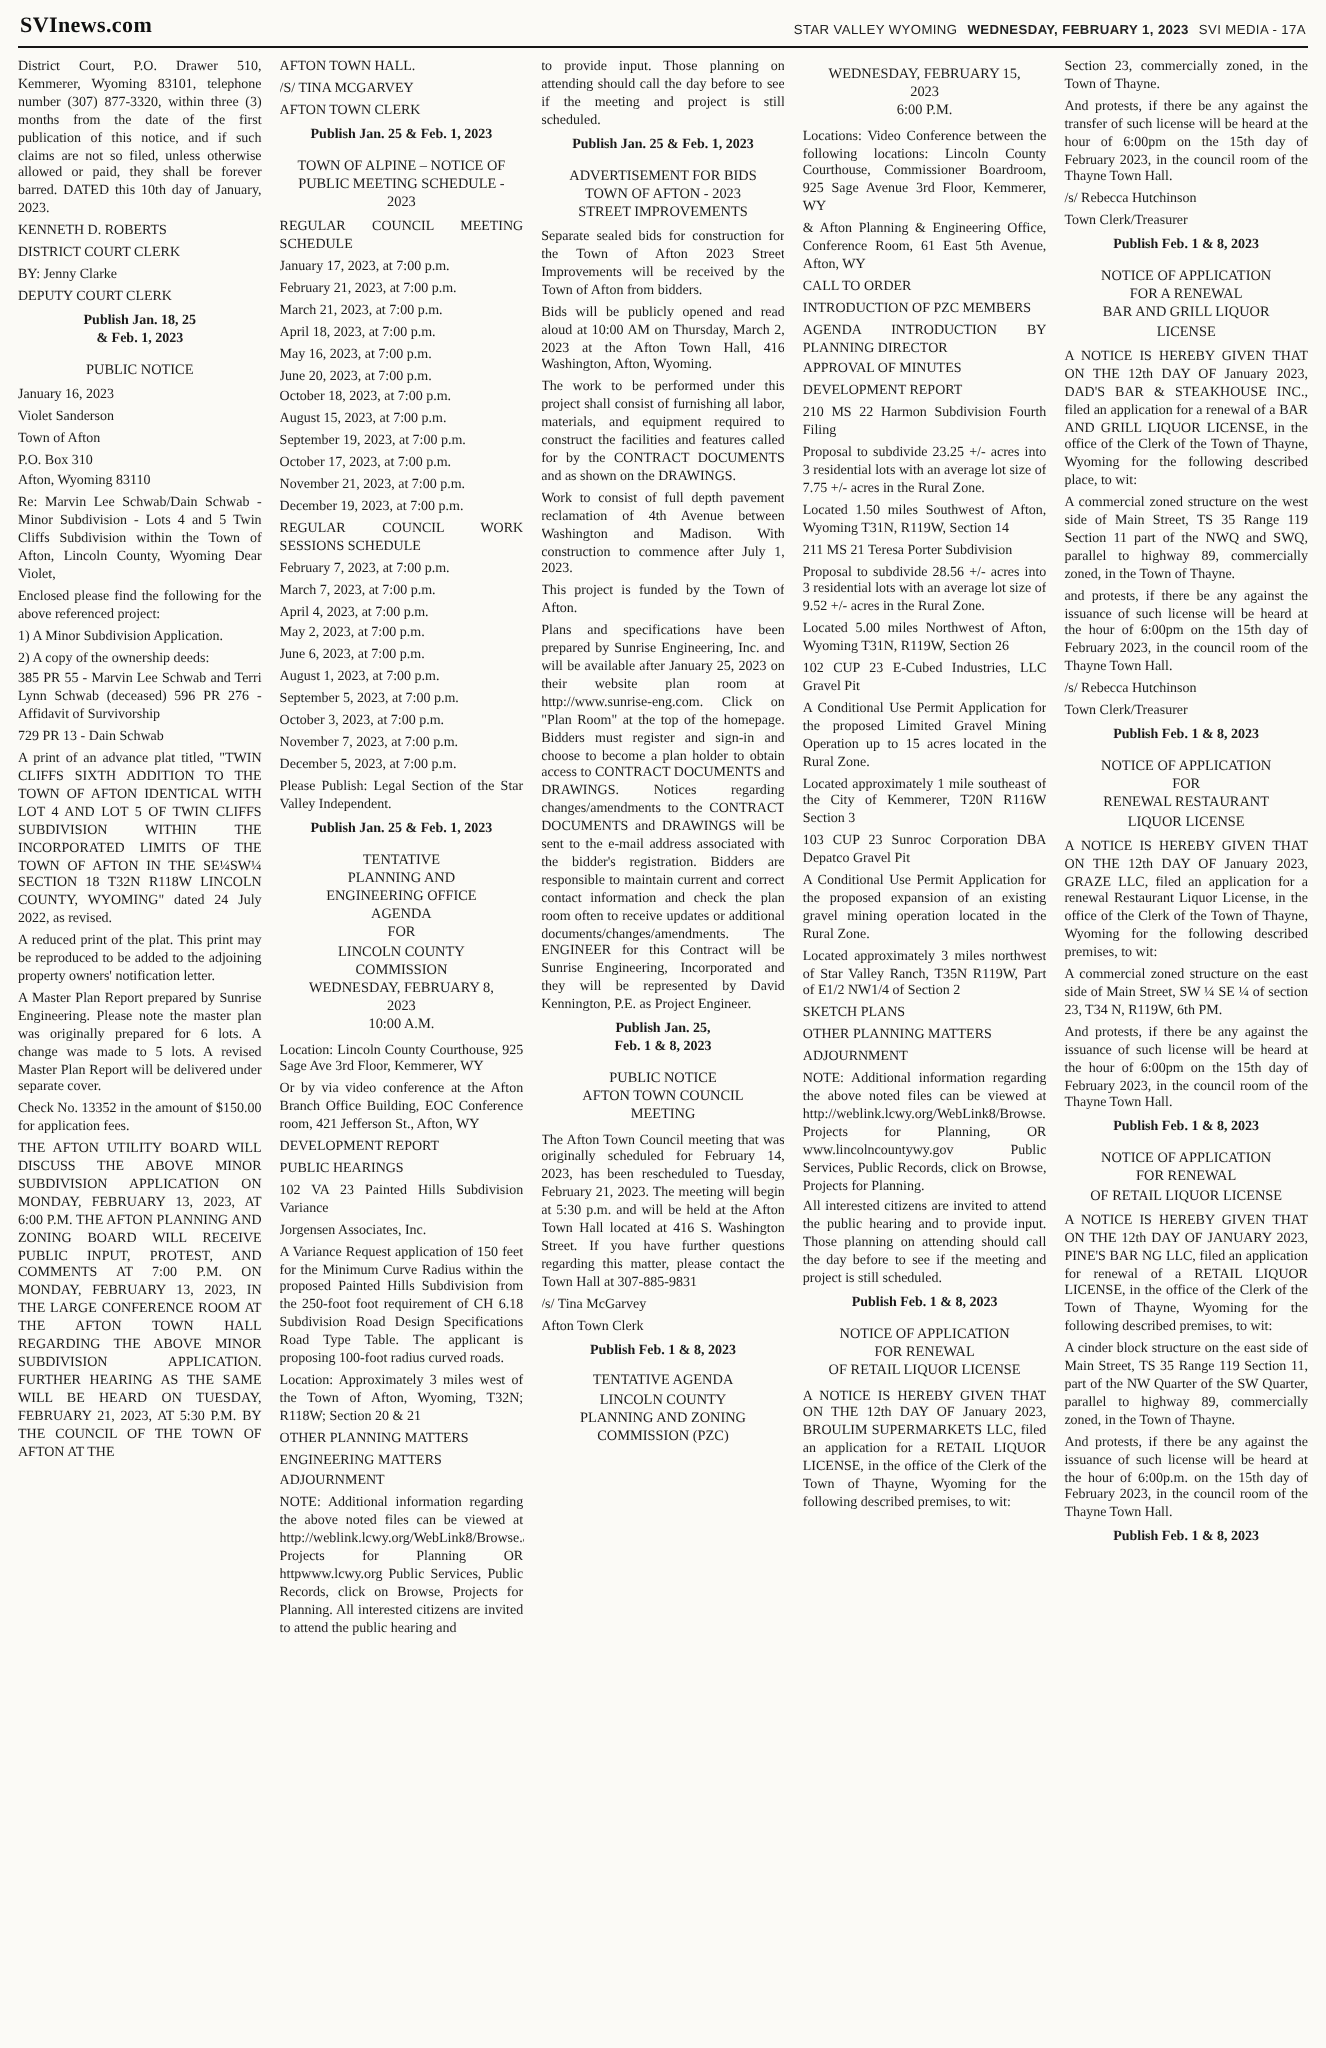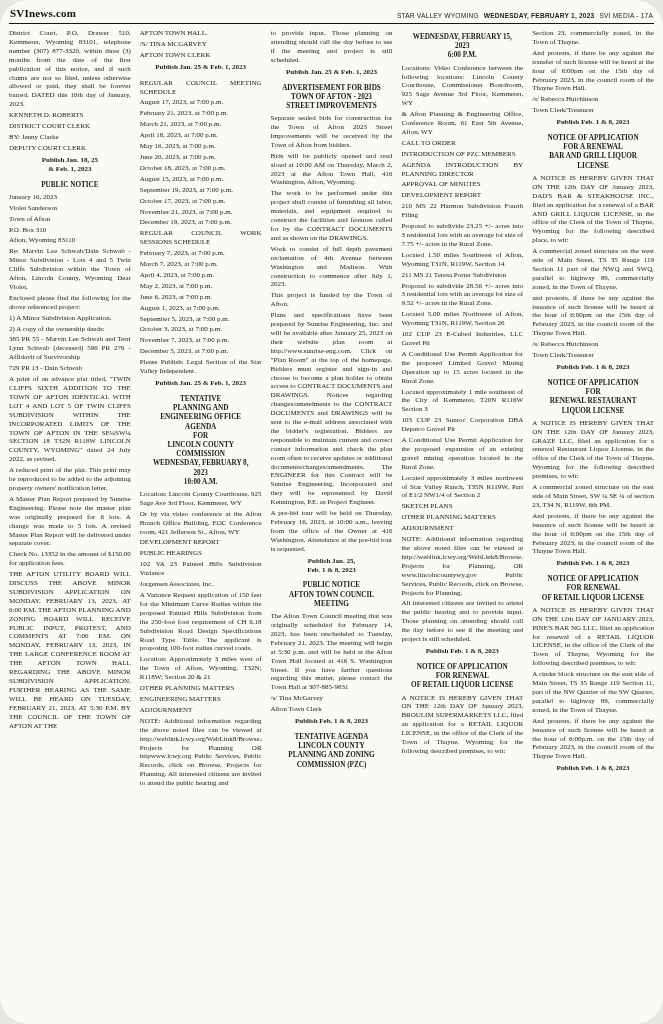--- a/index.html
+++ b/index.html
@@ -1,29 +1,29 @@
 <!DOCTYPE html>
 <html><head>
 <meta charset="utf-8">
 <style>
   html,body{margin:0;padding:0;}
   body{width:663px;height:1024px;background:#e8e6e0;font-family:"Liberation Serif",serif;}
-  .page{width:663px;height:1024px;background:#fbfaf6;padding:7px 9px 5px;box-sizing:border-box;overflow:hidden;display:flex;flex-direction:column;border-radius:28px;}
+  .page{width:663px;height:1024px;background:#fbfaf6;padding:7px 9px 5px;box-sizing:border-box;overflow:hidden;display:flex;flex-direction:column;}
   .masthead{display:flex;justify-content:space-between;align-items:flex-end;padding:0 1px 2px;}
   .site{font-family:"Liberation Serif",serif;font-weight:bold;font-size:11px;color:#111;letter-spacing:.2px;}
   .folio{font-family:"Liberation Sans",sans-serif;font-size:6.6px;color:#222;letter-spacing:.2px;}
   .folio .sep{display:inline-block;width:5px;}
   .folio b{font-weight:bold;}
   .rule{border-top:1.6px solid #161616;margin:2px 0 5px;}
   .columns{flex:1;display:flex;gap:9px;overflow:hidden;}
   .col{flex:1 1 0;min-width:0;overflow:hidden;font-size:7px;line-height:8.9px;color:#1b1b1b;}
   .blk{margin:0 0 2px;}
   .blk.p{text-align:justify;}
   .blk.line{text-align:left;}
-  .blk.heading{text-align:center;font-weight:bold;white-space:pre-line;margin:4px 2px 3px;font-size:7.2px;line-height:9.2px;}
+  .blk.heading{text-align:center;font-weight:normal;white-space:pre-line;margin:4px 2px 3px;font-size:7.2px;line-height:9.2px;}
   .blk.publish{text-align:center;font-weight:bold;white-space:pre-line;margin:3px 0 7px;}
 </style>
 </head>
 <body>
 
 <div class="page">
   <div class="masthead">
     <span class="site">SVInews.com</span>
     <span class="folio"><span>STAR VALLEY WYOMING</span><span class="sep"></span><b>WEDNESDAY, FEBRUARY 1, 2023</b><span class="sep"></span><span>SVI MEDIA - 17A</span></span>
   </div>
@@ -53,22 +53,23 @@
         <div class="blk p">A reduced print of the plat. This print may be reproduced to be added to the adjoining property owners' notification letter.</div>
         <div class="blk p">A Master Plan Report prepared by Sunrise Engineering. Please note the master plan was originally prepared for 6 lots. A change was made to 5 lots. A revised Master Plan Report will be delivered under separate cover.</div>
         <div class="blk p">Check No. 13352 in the amount of $150.00 for application fees.</div>
         <div class="blk p">THE AFTON UTILITY BOARD WILL DISCUSS THE ABOVE MINOR SUBDIVISION APPLICATION ON MONDAY, FEBRUARY 13, 2023, AT 6:00 P.M. THE AFTON PLANNING AND ZONING BOARD WILL RECEIVE PUBLIC INPUT, PROTEST, AND COMMENTS AT 7:00 P.M. ON MONDAY, FEBRUARY 13, 2023, IN THE LARGE CONFERENCE ROOM AT THE AFTON TOWN HALL REGARDING THE ABOVE MINOR SUBDIVISION APPLICATION. FURTHER HEARING AS THE SAME WILL BE HEARD ON TUESDAY, FEBRUARY 21, 2023, AT 5:30 P.M. BY THE COUNCIL OF THE TOWN OF AFTON AT THE</div>
       </div>
       <div class="col">
         <div class="blk line">AFTON TOWN HALL.</div>
         <div class="blk line">/S/ TINA MCGARVEY</div>
         <div class="blk line">AFTON TOWN CLERK</div>
         <div class="blk publish">Publish Jan. 25 &amp; Feb. 1, 2023</div>
+        <div class="blk heading">TOWN OF ALPINE – NOTICE OF PUBLIC MEETING SCHEDULE - 2023</div>
         <div class="blk p">REGULAR COUNCIL MEETING SCHEDULE</div>
-        <div class="blk line">August 17, 2023, at 7:00 p.m.</div>
+        <div class="blk line">January 17, 2023, at 7:00 p.m.</div>
         <div class="blk line">February 21, 2023, at 7:00 p.m.</div>
         <div class="blk line">March 21, 2023, at 7:00 p.m.</div>
         <div class="blk line">April 18, 2023, at 7:00 p.m.</div>
         <div class="blk line">May 16, 2023, at 7:00 p.m.</div>
         <div class="blk line">June 20, 2023, at 7:00 p.m.</div>
         <div class="blk line">October 18, 2023, at 7:00 p.m.</div>
         <div class="blk line">August 15, 2023, at 7:00 p.m.</div>
         <div class="blk line">September 19, 2023, at 7:00 p.m.</div>
         <div class="blk line">October 17, 2023, at 7:00 p.m.</div>
         <div class="blk line">November 21, 2023, at 7:00 p.m.</div>
@@ -114,21 +115,20 @@
         <div class="blk publish">Publish Jan. 25 &amp; Feb. 1, 2023</div>
         <div class="blk heading">ADVERTISEMENT FOR BIDS
 TOWN OF AFTON - 2023
 STREET IMPROVEMENTS</div>
         <div class="blk p">Separate sealed bids for construction for the Town of Afton 2023 Street Improvements will be received by the Town of Afton from bidders.</div>
         <div class="blk p">Bids will be publicly opened and read aloud at 10:00 AM on Thursday, March 2, 2023 at the Afton Town Hall, 416 Washington, Afton, Wyoming.</div>
         <div class="blk p">The work to be performed under this project shall consist of furnishing all labor, materials, and equipment required to construct the facilities and features called for by the CONTRACT DOCUMENTS and as shown on the DRAWINGS.</div>
         <div class="blk p">Work to consist of full depth pavement reclamation of 4th Avenue between Washington and Madison. With construction to commence after July 1, 2023.</div>
         <div class="blk p">This project is funded by the Town of Afton.</div>
         <div class="blk p">Plans and specifications have been prepared by Sunrise Engineering, Inc. and will be available after January 25, 2023 on their website plan room at http://www.sunrise-eng.com. Click on "Plan Room" at the top of the homepage. Bidders must register and sign-in and choose to become a plan holder to obtain access to CONTRACT DOCUMENTS and DRAWINGS. Notices regarding changes/amendments to the CONTRACT DOCUMENTS and DRAWINGS will be sent to the e-mail address associated with the bidder's registration. Bidders are responsible to maintain current and correct contact information and check the plan room often to receive updates or additional documents/changes/amendments. The ENGINEER for this Contract will be Sunrise Engineering, Incorporated and they will be represented by David Kennington, P.E. as Project Engineer.</div>
-        <div class="blk p">A pre-bid tour will be held on Thursday, February 16, 2023, at 10:00 a.m., leaving from the office of the Owner at 416 Washington. Attendance at the pre-bid tour is requested.</div>
         <div class="blk publish">Publish Jan. 25,
 Feb. 1 &amp; 8, 2023</div>
         <div class="blk heading">PUBLIC NOTICE
 AFTON TOWN COUNCIL
 MEETING</div>
         <div class="blk p">The Afton Town Council meeting that was originally scheduled for February 14, 2023, has been rescheduled to Tuesday, February 21, 2023. The meeting will begin at 5:30 p.m. and will be held at the Afton Town Hall located at 416 S. Washington Street. If you have further questions regarding this matter, please contact the Town Hall at 307-885-9831</div>
         <div class="blk line">/s/ Tina McGarvey</div>
         <div class="blk line">Afton Town Clerk</div>
         <div class="blk publish">Publish Feb. 1 &amp; 8, 2023</div>
         <div class="blk heading">TENTATIVE AGENDA

